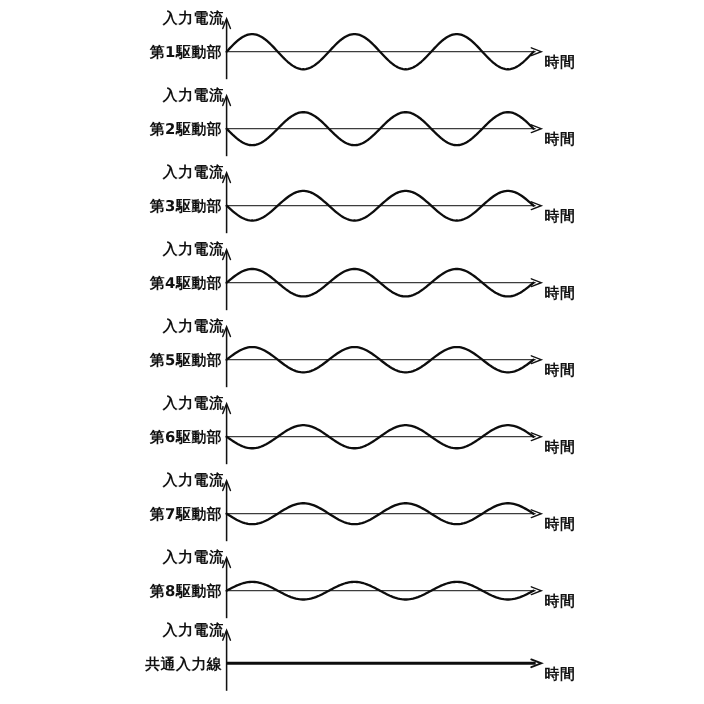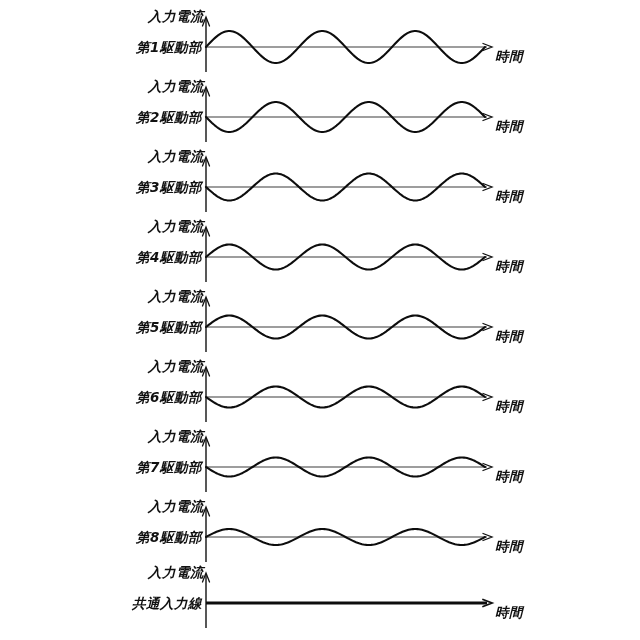--- a/index.html
+++ b/index.html
@@ -1,17 +1,17 @@
 <!DOCTYPE html>
 <html><head>
 <meta charset="utf-8">
 <style>
   html,body{margin:0;padding:0;background:#ffffff;}
   body{width:640px;height:640px;overflow:hidden;}
-  .canvas-wrap{width:640px;height:640px;position:relative;font-style:italic;}
+  .canvas-wrap{width:640px;height:640px;position:relative;}
   svg{display:block;}
   .lbl{
     font-family:"DejaVu Sans","Liberation Sans",sans-serif;
     font-size:13.5px;
     font-weight:600;
     letter-spacing:0.5px;
     fill:#111111;
   }
   .vax{stroke:#111111;stroke-width:1.4;}
   .hax{stroke:#3d3d3d;stroke-width:1.1;}

